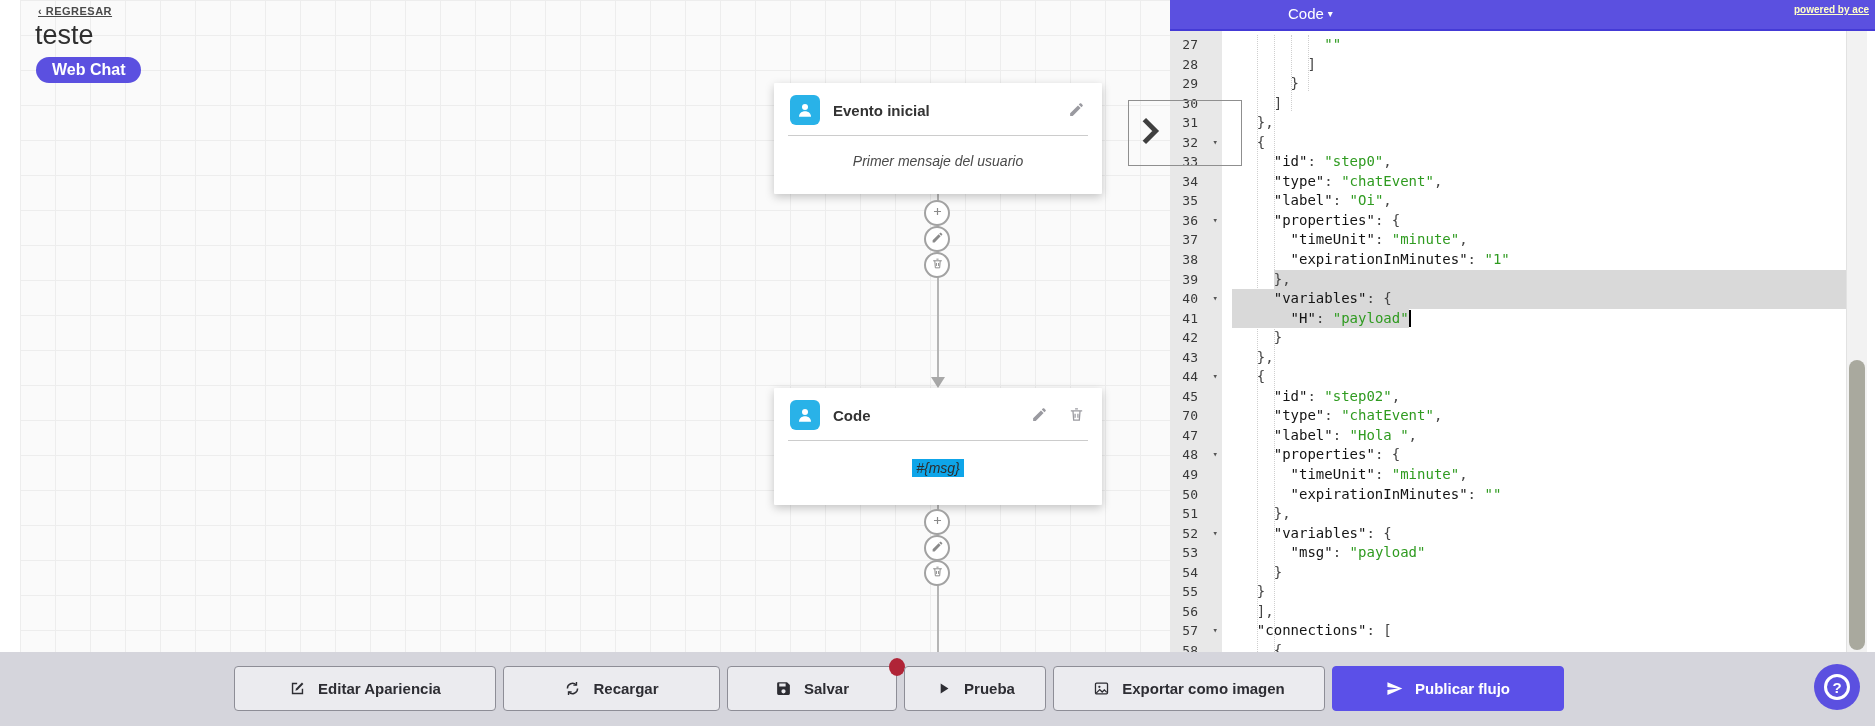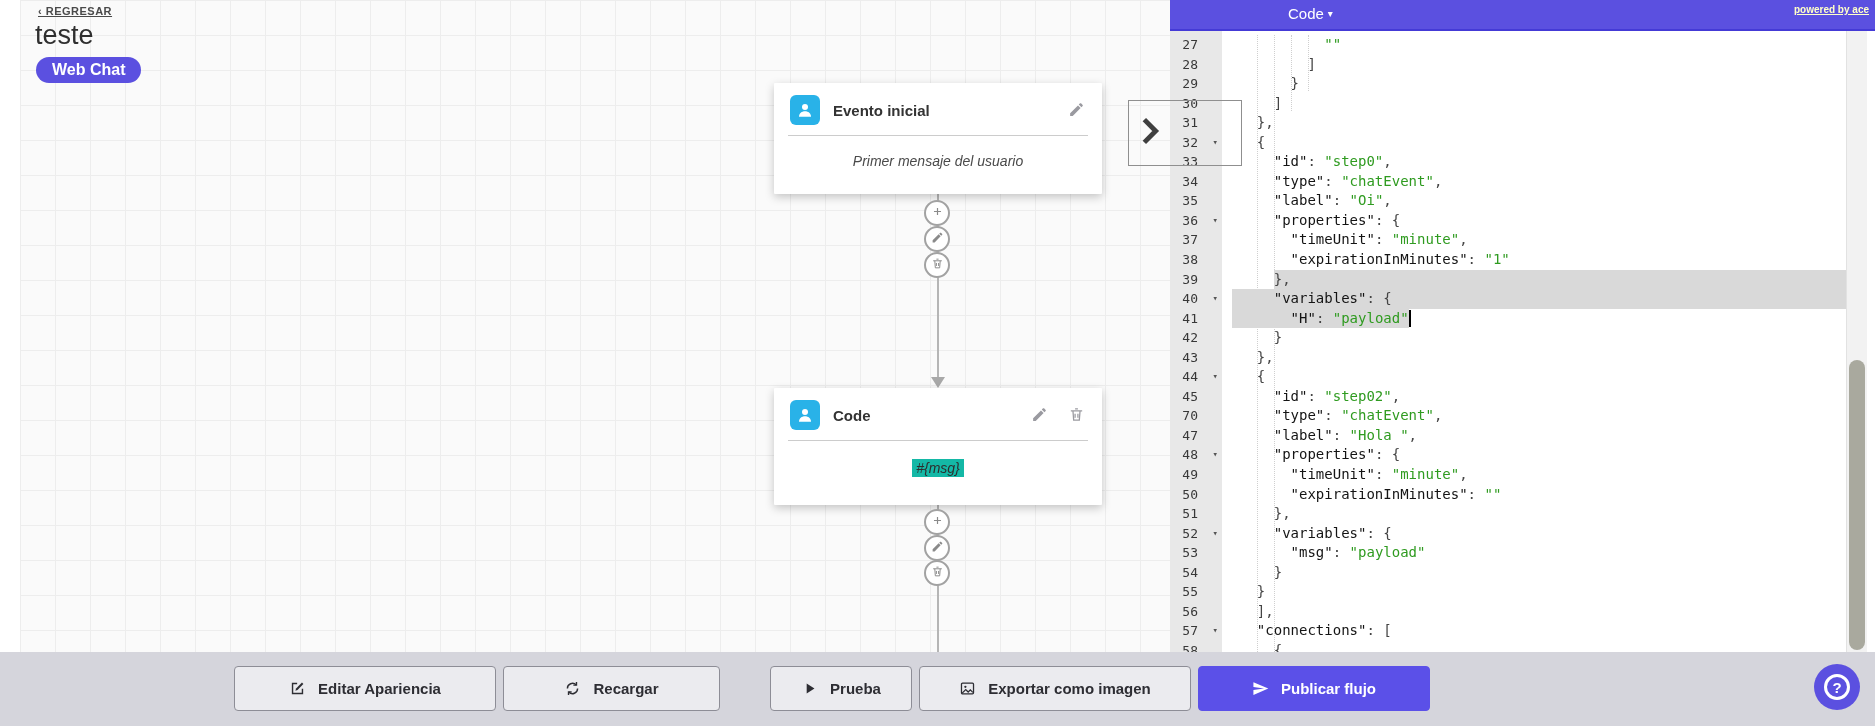--- a/index.html
+++ b/index.html
@@ -17,21 +17,21 @@
 
   .node{position:absolute;background:#fff;border-radius:1px;box-shadow:0 3px 10px rgba(0,0,0,.22);}
   .node-header{display:flex;align-items:center;gap:13px;padding:12px 16px 10px 16px;}
   .node-avatar{width:30px;height:30px;border-radius:6px;background:#29b2e8;display:flex;align-items:center;justify-content:center;flex:0 0 auto;}
   .node-avatar svg{width:20px;height:20px;}
   .node-title{flex:1;font-size:15px;font-weight:bold;color:#333;}
   .node-action{width:18px;height:18px;color:#9a9aa0;cursor:pointer;margin-left:6px;flex:0 0 auto;}
   .node-action svg{width:17px;height:17px;display:block;}
   .node-divider{border-top:1px solid #ccc;margin:0 14px;}
   .node-body{display:flex;align-items:center;justify-content:center;font-style:italic;font-size:14px;color:#4a4a4a;}
-  .msg-var{background:#14b8a6;color:#2d2d2d;padding:1px 4px;font-style:italic;}
+  .msg-var{background:#0ea5e9;color:#2d2d2d;padding:1px 4px;font-style:italic;}
 
   .conn-line{position:absolute;width:2px;background:#b5b5b5;}
   .conn-arrow{position:absolute;width:0;height:0;border-left:7px solid transparent;border-right:7px solid transparent;border-top:11px solid #a8a8a8;}
   .conn-btn{position:absolute;width:26px;height:26px;border-radius:50%;background:#fff;border:2px solid #a2a2a2;
     box-sizing:border-box;display:flex;align-items:center;justify-content:center;color:#8a8a8a;cursor:pointer;}
   .conn-btn svg{width:13px;height:13px;}
 
   
   .ed-header{position:absolute;left:1170px;top:0;width:705px;height:29px;background:#5b50e0;border-bottom:2px solid #443ad6;}
   .ed-header .mode{position:absolute;left:118px;top:5px;color:#fff;font-size:15px;cursor:pointer;}
@@ -266,21 +266,30 @@
         </button>
         <button class="tb-btn" style="width: 217px;">
           <span class="bicon">
             <svg viewBox="0 0 24 24" fill="none" stroke="currentColor" stroke-width="2">
               <path d="M4.8 12a7.2 7.2 0 0 1 12.4-5M19.2 12a7.2 7.2 0 0 1-12.4 5"></path>
               <path d="M17.6 2.8v4.4h-4.4M6.4 21.2v-4.4h4.4"></path>
             </svg>
           </span>
           <span>Recargar</span>
         </button>
-        <button class="tb-btn" style="width: 142px; margin-left: 43px;">
+        <button class="tb-btn" style="width: 170px;">
+          <span class="bicon">
+            <svg viewBox="0 0 24 24" fill="currentColor">
+              <path d="M17 3H5a2 2 0 0 0-2 2v14a2 2 0 0 0 2 2h14a2 2 0 0 0 2-2V7l-4-4zm-5 16a3 3 0 1 1 0-6 3 3 0 0 1 0 6zm3-10H6V5h9v4z"></path>
+            </svg>
+          </span>
+          <span>Salvar</span>
+          <span class="badge-dot"></span>
+        </button>
+        <button class="tb-btn" style="width: 142px;">
           <span class="bicon">
             <svg viewBox="0 0 24 24" fill="currentColor">
               <path d="M8 5v14l11-7z"></path>
             </svg>
           </span>
           <span>Prueba</span>
         </button>
         <button class="tb-btn" style="width: 272px;">
           <span class="bicon">
             <svg viewBox="0 0 24 24" fill="none" stroke="currentColor" stroke-width="1.8">

